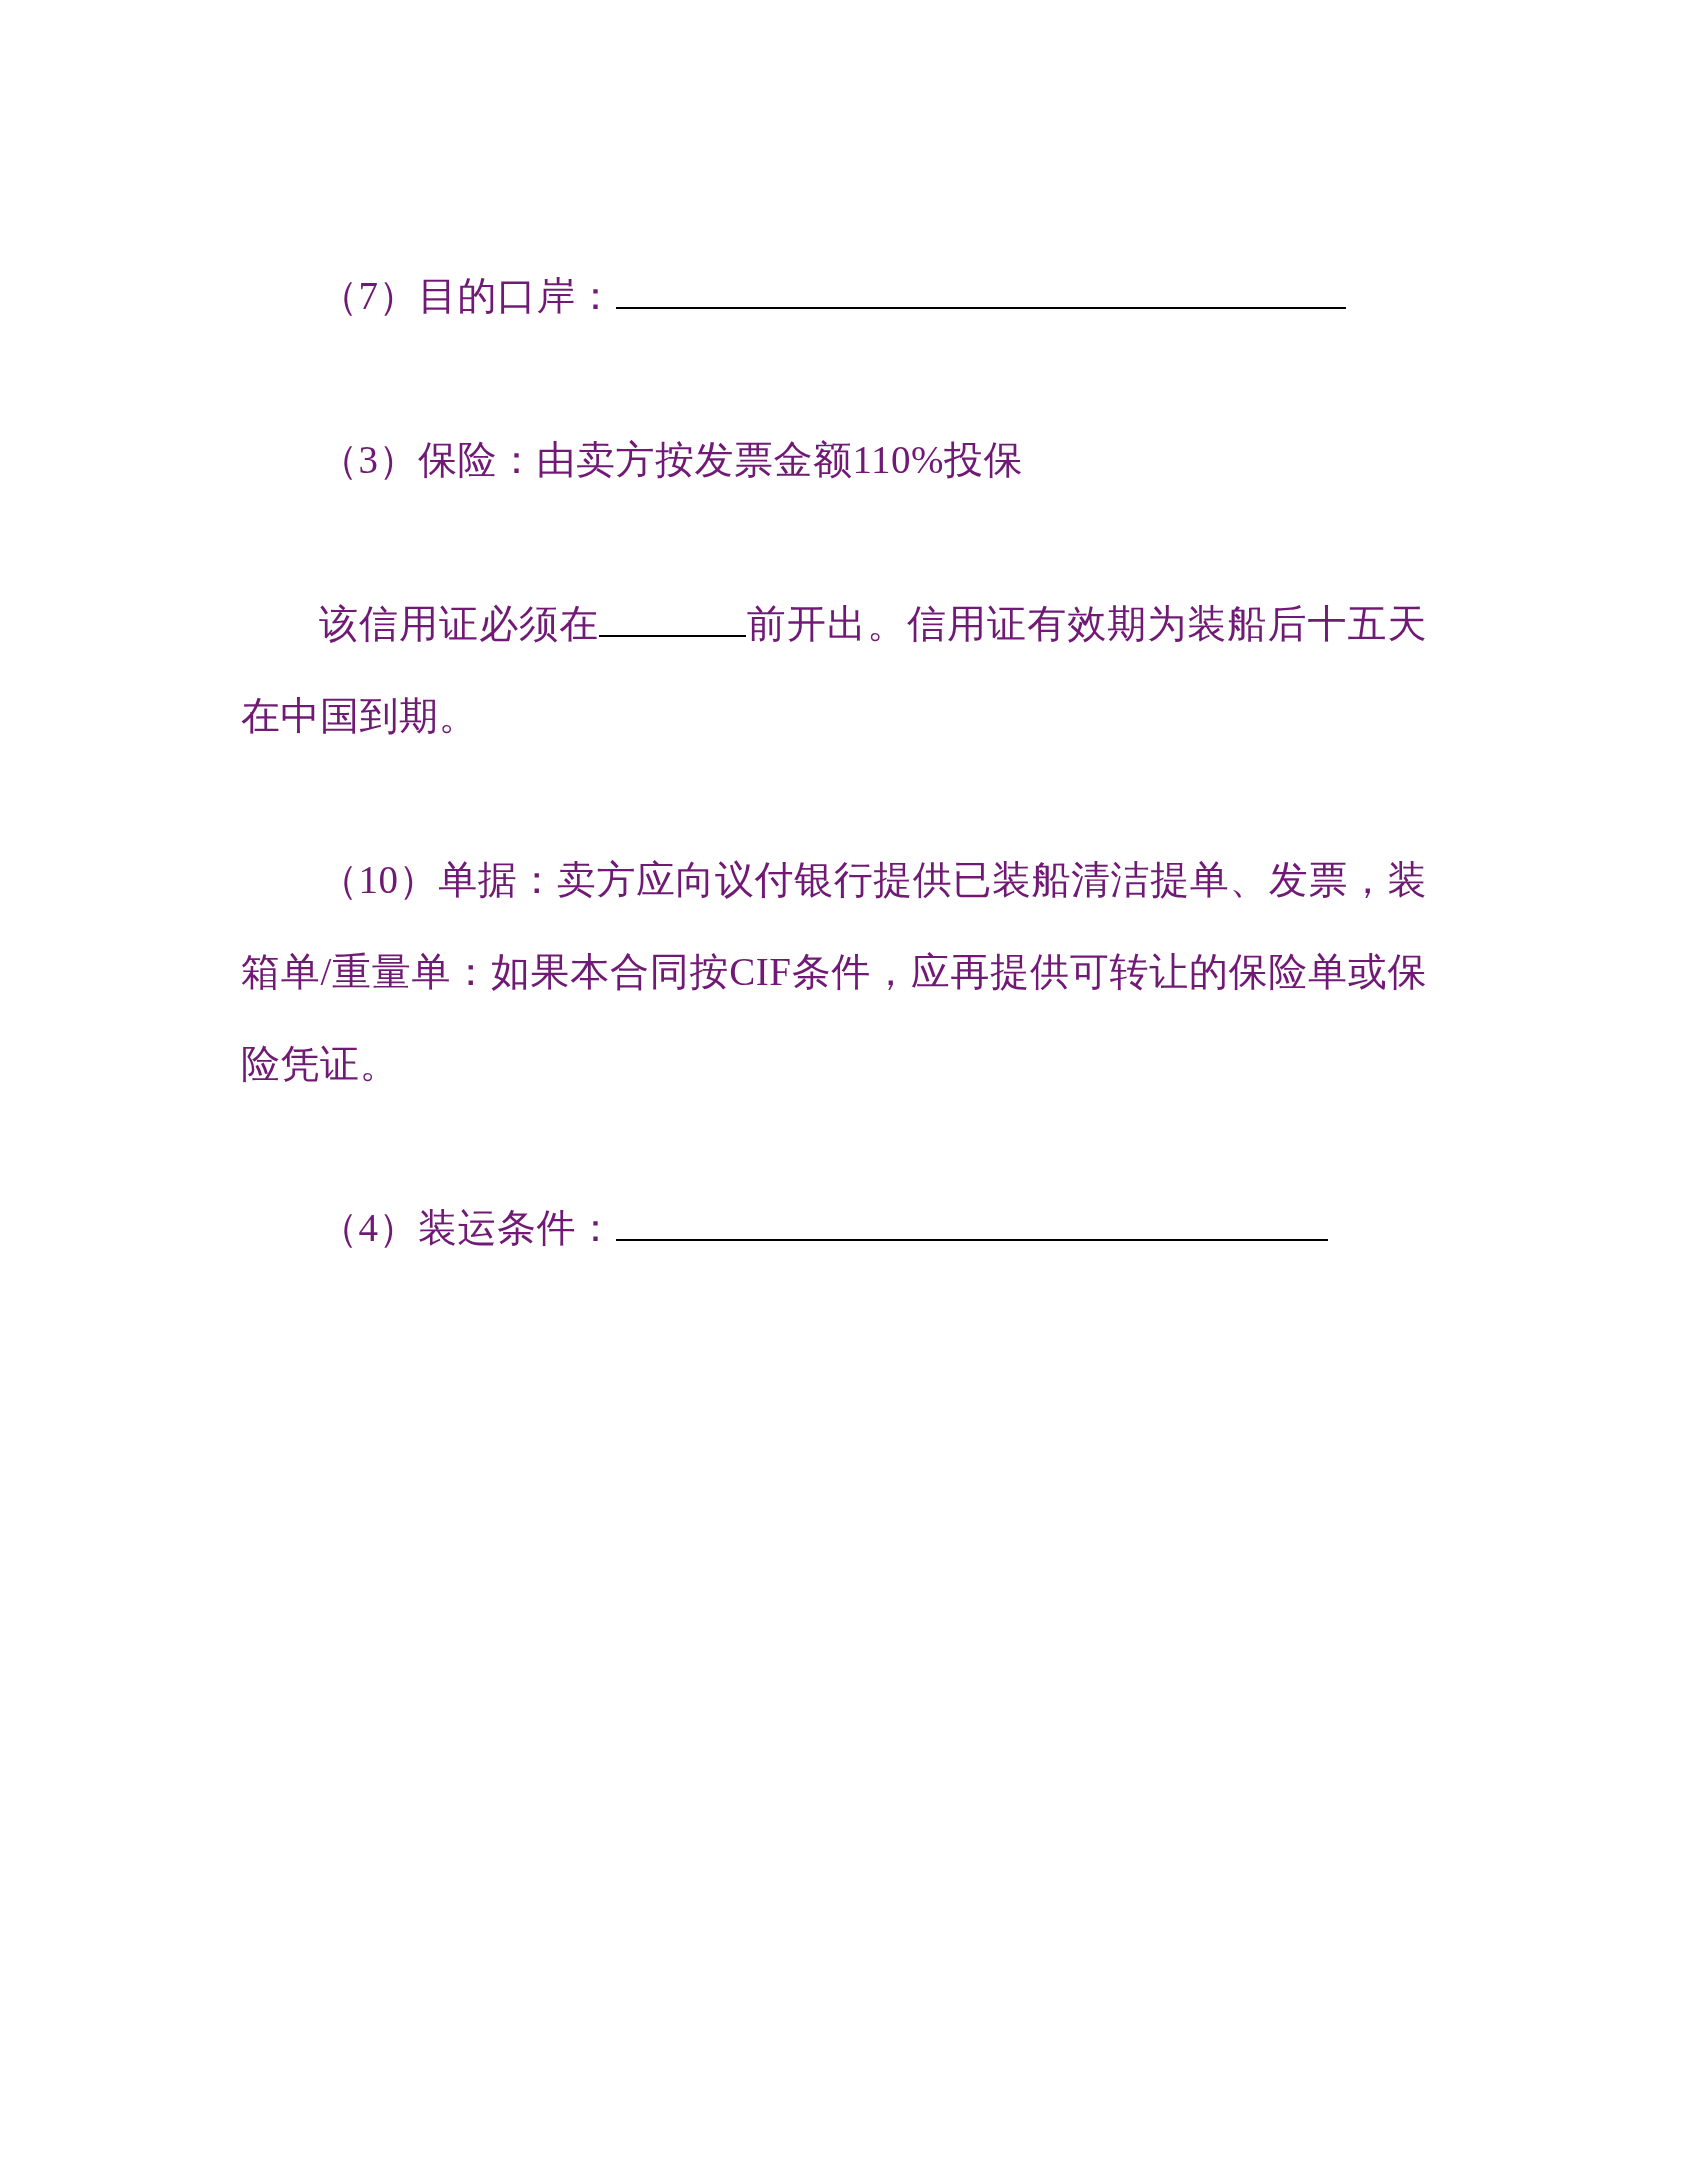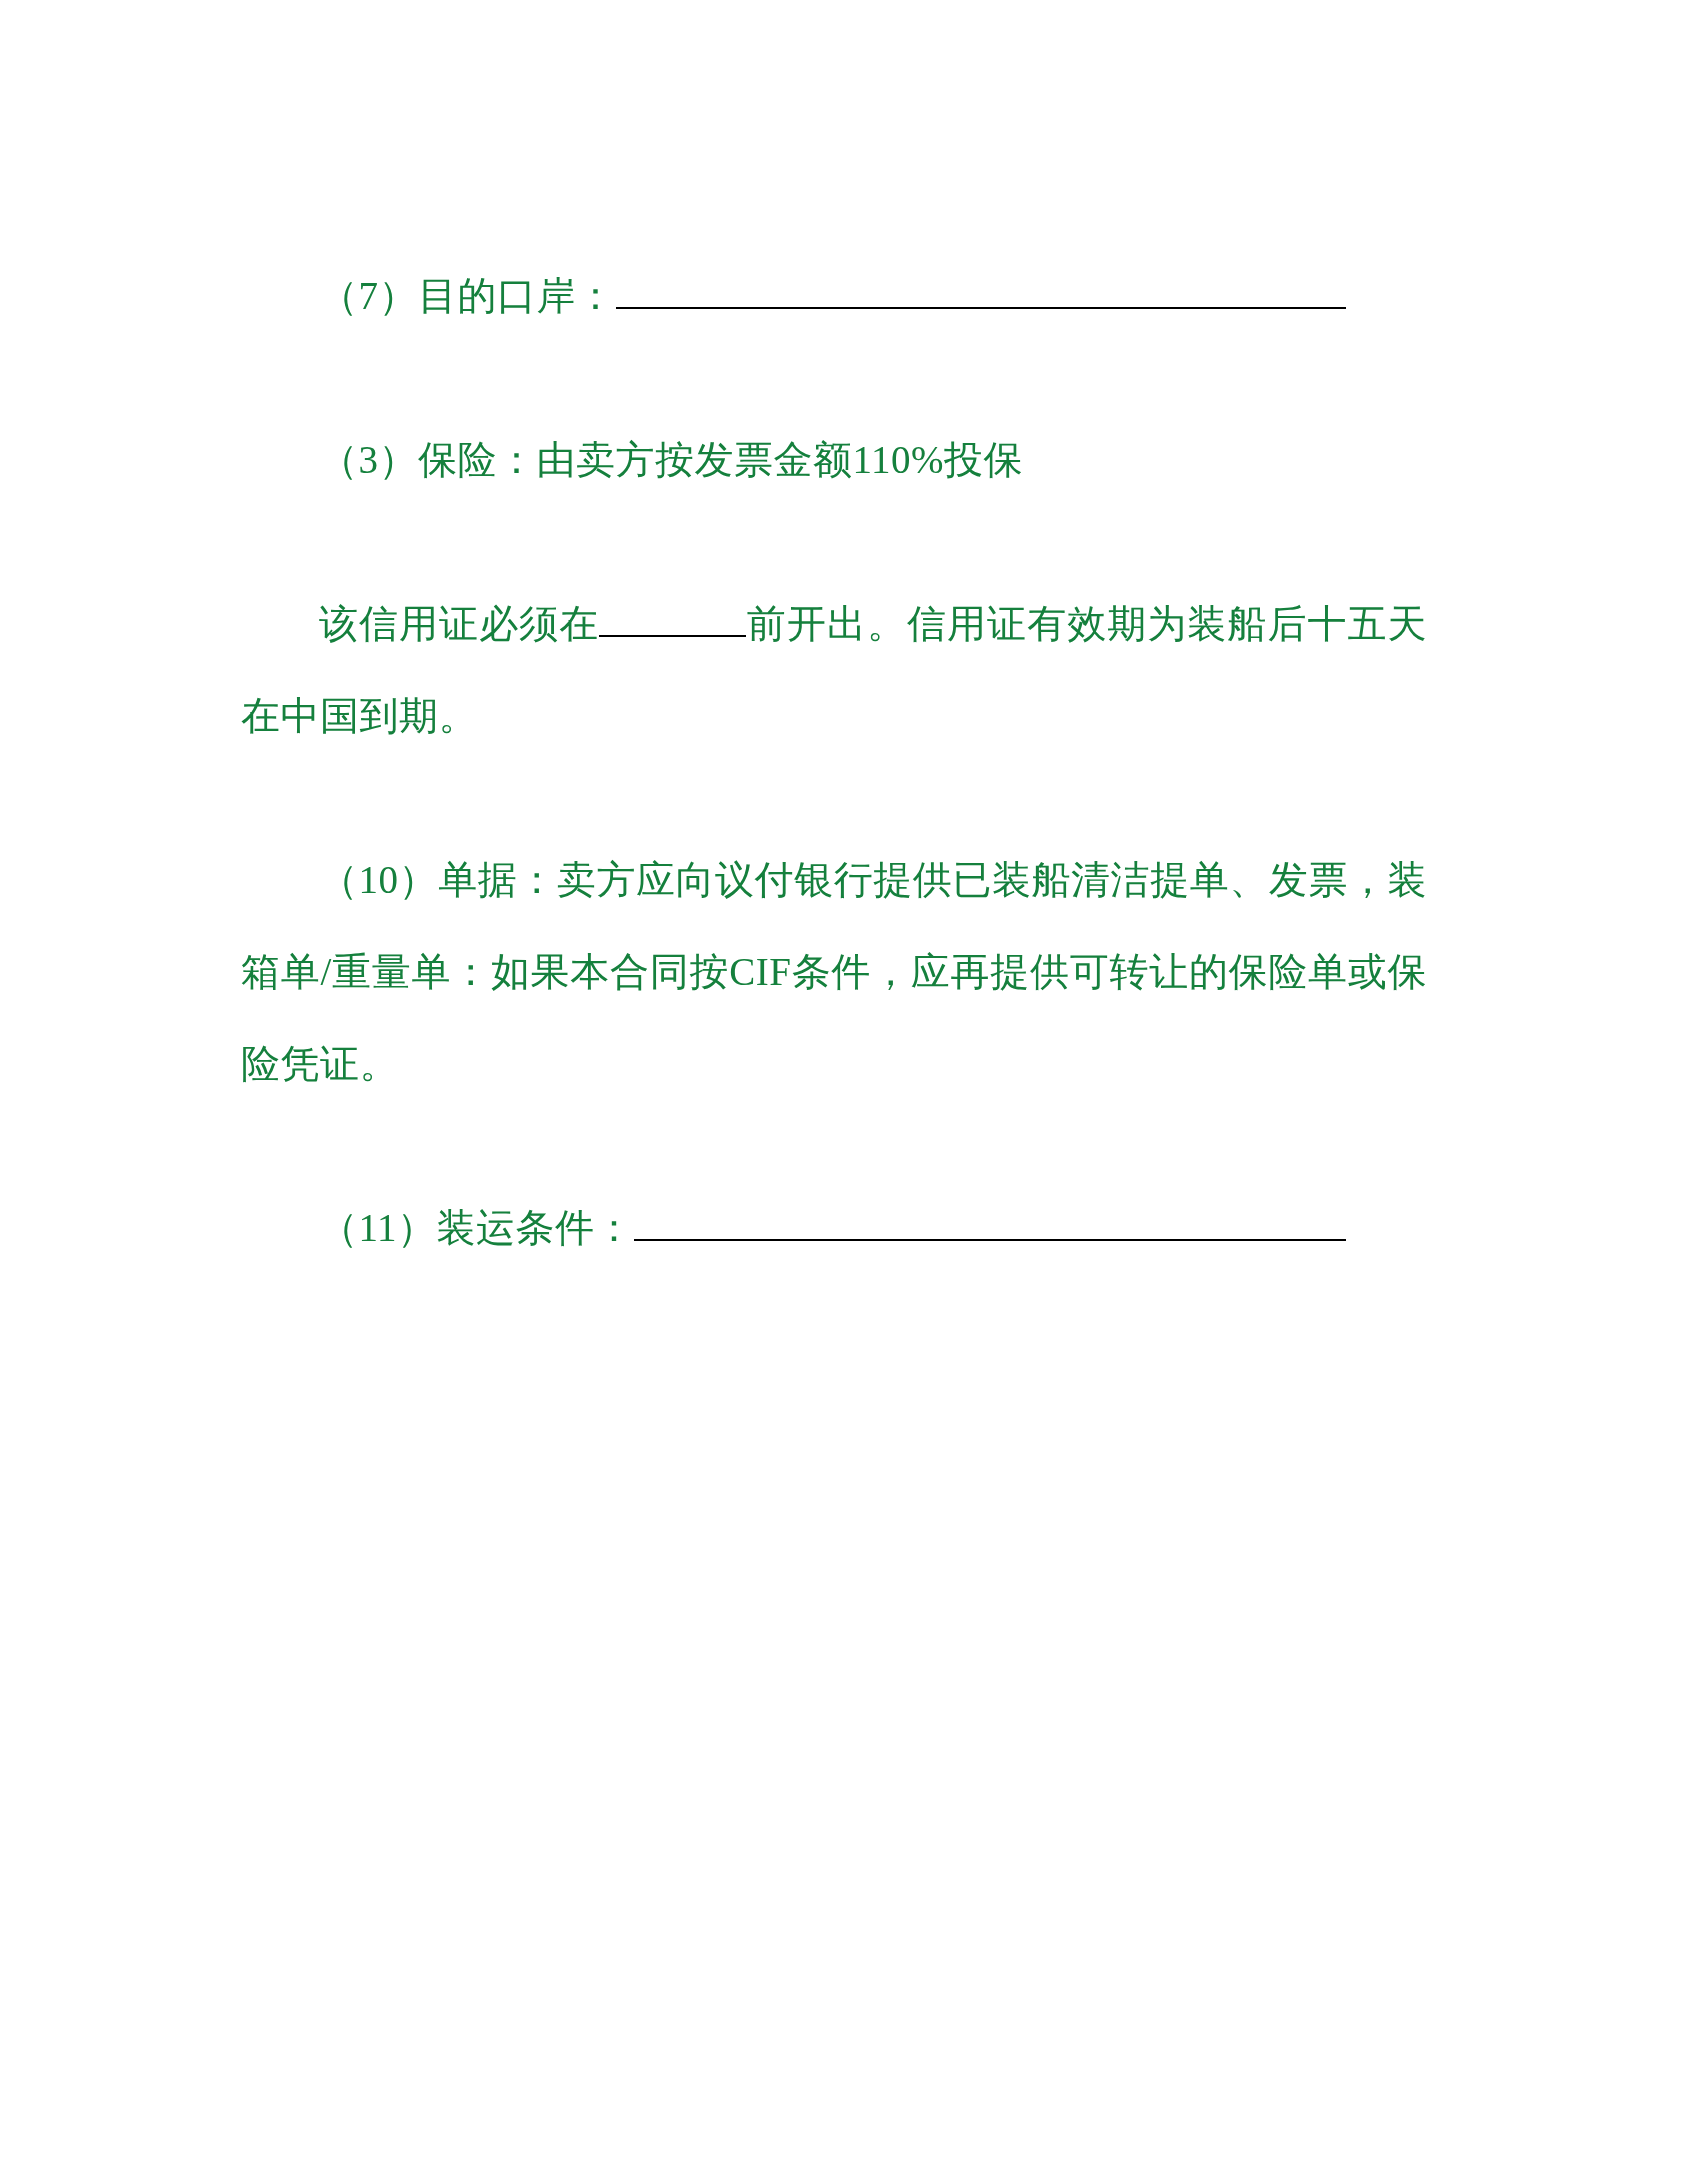--- a/index.html
+++ b/index.html
@@ -8,21 +8,21 @@
     background: #ffffff;
   }
   .page {
     position: relative;
     width: 1686px;
     height: 2182px;
     background: #ffffff;
     box-sizing: border-box;
     padding: 250px 259px 0 241px;
     font-family: "Liberation Serif", "DejaVu Serif", serif;
-    color: #15803d;
+    color: #701a75;
     overflow: hidden;
   }
   .doc-body {
     width: 100%;
   }
   .para {
     margin: 0 0 72px 0;
     font-size: 39px;
     line-height: 92px;
     text-indent: 2em;
@@ -41,16 +41,16 @@
 </style>
 </head>
 <body>
 
 <div class="page">
   <div class="doc-body" id="doc-body">
       <p class="para"><span class="text-run">（7）目的口岸：</span><span class="blank-line" style="width: 730px;"></span></p>
       <p class="para"><span class="text-run">（3）保险：由卖方按发票金额110%投保</span></p>
       <p class="para"><span class="text-run">该信用证必须在</span><span class="blank-line" style="width: 147px;"></span><span class="text-run">前开出。信用证有效期为装船后十五天在中国到期。</span></p>
       <p class="para"><span class="text-run">（10）单据：卖方应向议付银行提供已装船清洁提单、发票，装箱单/重量单：如果本合同按CIF条件，应再提供可转让的保险单或保险凭证。</span></p>
-      <p class="para"><span class="text-run">（11）装运条件：</span><span class="blank-line" style="width: 712px;"></span></p>
+      <p class="para"><span class="text-run">（4）装运条件：</span><span class="blank-line" style="width: 712px;"></span></p>
     </div>
 </div>
 
 
 </body></html>

